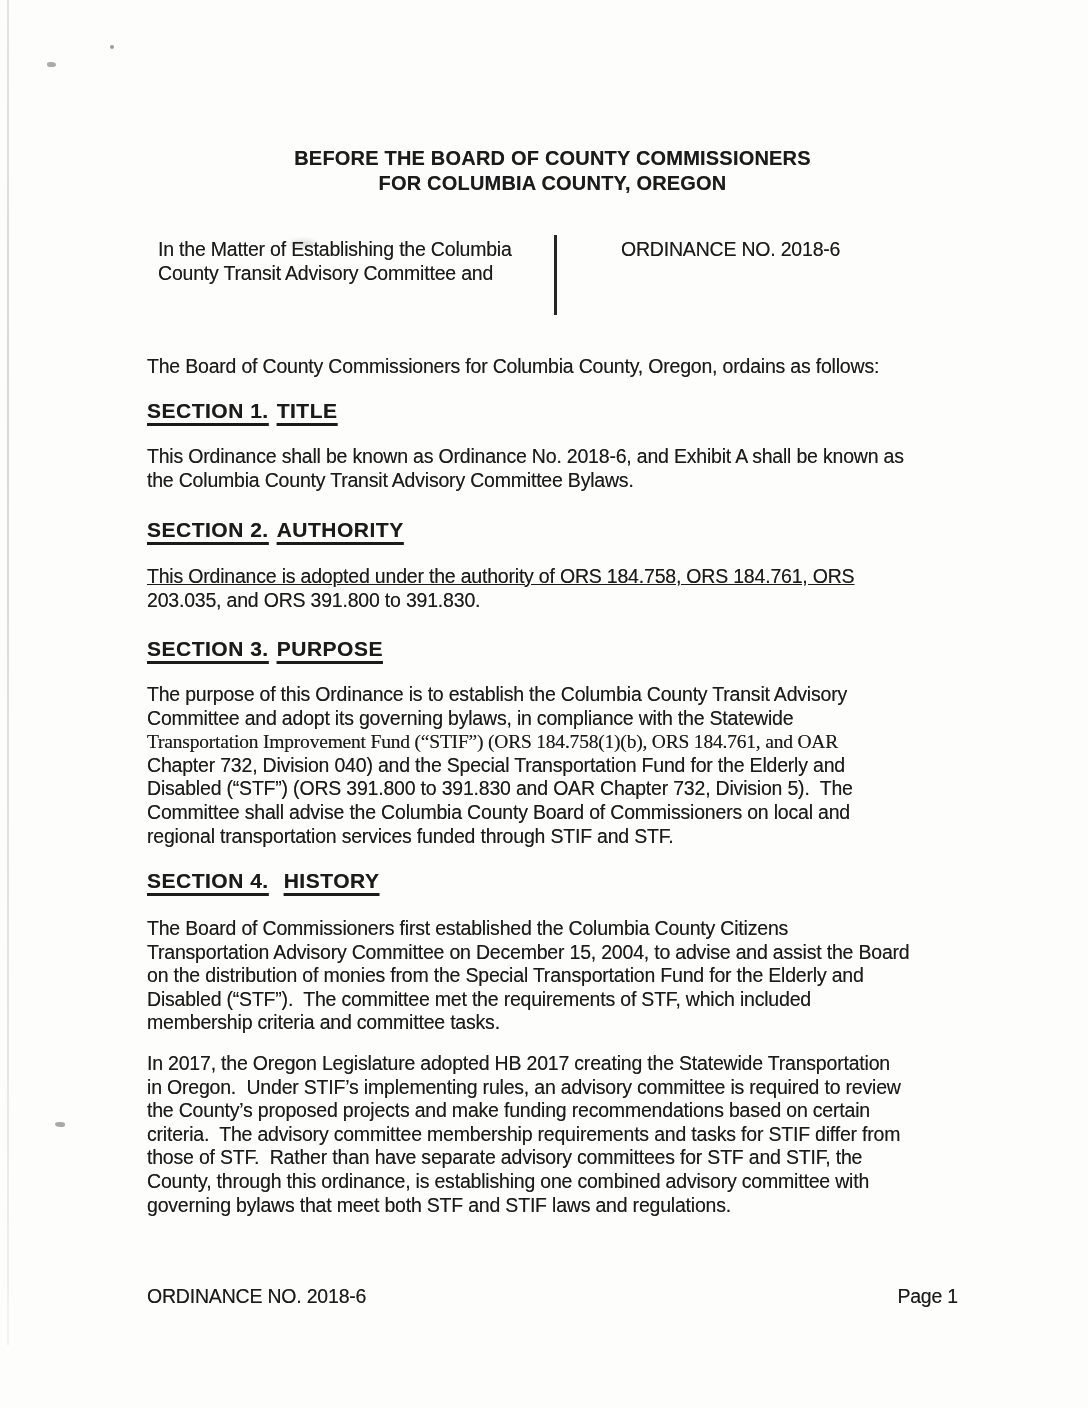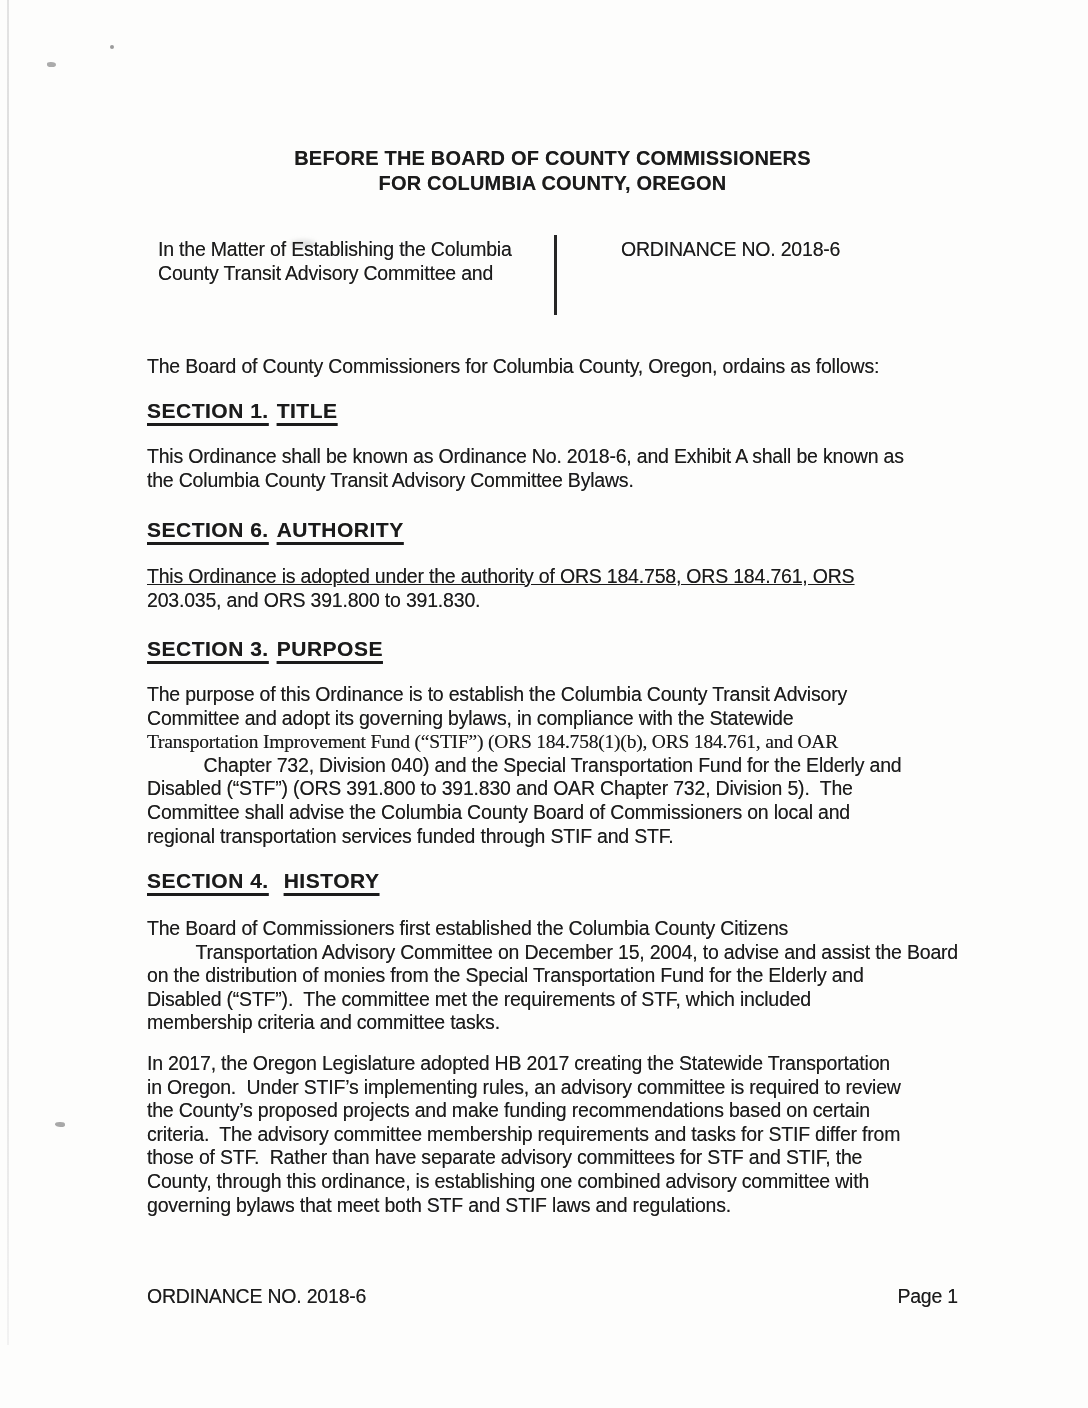--- a/index.html
+++ b/index.html
@@ -83,46 +83,46 @@
 
     <div class="block heading" style="top:399px">
       <span class="hnum">SECTION 1.</span><span class="htitle">TITLE</span>
     </div>
     <div class="block para" style="top:445px">
         <div class="jl" style="word-spacing: 0px;">This Ordinance shall be known as Ordinance No. 2018-6, and Exhibit A shall be known as</div>
         <div class="jl last">the Columbia County Transit Advisory Committee Bylaws.</div>
       </div>
 
     <div class="block heading" style="top:518px">
-      <span class="hnum">SECTION 6.</span><span class="htitle">AUTHORITY</span>
+      <span class="hnum">SECTION 2.</span><span class="htitle">AUTHORITY</span>
     </div>
     <div class="block para" style="top:565px">
         <div class="jl" style="word-spacing: 0px; text-decoration: underline;">This Ordinance is adopted under the authority of ORS 184.758, ORS 184.761, ORS</div>
         <div class="jl last">203.035, and ORS 391.800 to 391.830.</div>
       </div>
 
     <div class="block heading" style="top:637px">
       <span class="hnum">SECTION 3.</span><span class="htitle">PURPOSE</span>
     </div>
     <div class="block para" style="top:683px">
         <div class="jl" style="word-spacing: 0px;">The purpose of this Ordinance is to establish the Columbia County Transit Advisory</div>
         <div class="jl" style="word-spacing: 0px;">Committee and adopt its governing bylaws, in compliance with the Statewide</div>
         <div class="jl" style="word-spacing: 0px; font-family: Liberation Serif, serif;">Transportation Improvement Fund (“STIF”) (ORS 184.758(1)(b), ORS 184.761, and OAR</div>
-        <div class="jl" style="word-spacing: 0px; text-align: center;">Chapter 732, Division 040) and the Special Transportation Fund for the Elderly and</div>
+        <div class="jl" style="word-spacing: 0px;">Chapter 732, Division 040) and the Special Transportation Fund for the Elderly and</div>
         <div class="jl" style="word-spacing: 0px;">Disabled (“STF”) (ORS 391.800 to 391.830 and OAR Chapter 732, Division 5).  The</div>
         <div class="jl" style="word-spacing: 0px;">Committee shall advise the Columbia County Board of Commissioners on local and</div>
         <div class="jl last">regional transportation services funded through STIF and STF.</div>
       </div>
 
     <div class="block heading wide-gap" style="top:869px">
       <span class="hnum">SECTION 4.</span><span class="htitle">HISTORY</span>
     </div>
     <div class="block para" style="top:917px">
         <div class="jl" style="word-spacing: 0px;">The Board of Commissioners first established the Columbia County Citizens</div>
-        <div class="jl" style="word-spacing: 0px; text-align: right;">Transportation Advisory Committee on December 15, 2004, to advise and assist the Board</div>
+        <div class="jl" style="word-spacing: 0px;">Transportation Advisory Committee on December 15, 2004, to advise and assist the Board</div>
         <div class="jl" style="word-spacing: 0px;">on the distribution of monies from the Special Transportation Fund for the Elderly and</div>
         <div class="jl" style="word-spacing: 0px;">Disabled (“STF”).  The committee met the requirements of STF, which included</div>
         <div class="jl last">membership criteria and committee tasks.</div>
       </div>
     <div class="block para" style="top:1052px">
         <div class="jl" style="word-spacing: 0px;">In 2017, the Oregon Legislature adopted HB 2017 creating the Statewide Transportation</div>
         <div class="jl" style="word-spacing: 0px;">in Oregon.  Under STIF’s implementing rules, an advisory committee is required to review</div>
         <div class="jl" style="word-spacing: 0px;">the County’s proposed projects and make funding recommendations based on certain</div>
         <div class="jl" style="word-spacing: 0px;">criteria.  The advisory committee membership requirements and tasks for STIF differ from</div>
         <div class="jl" style="word-spacing: 0px;">those of STF.  Rather than have separate advisory committees for STF and STIF, the</div>

